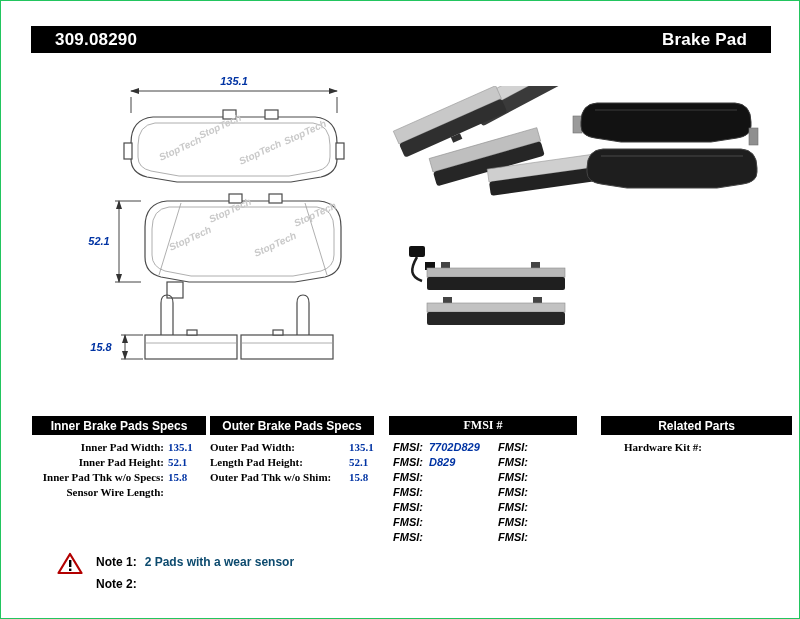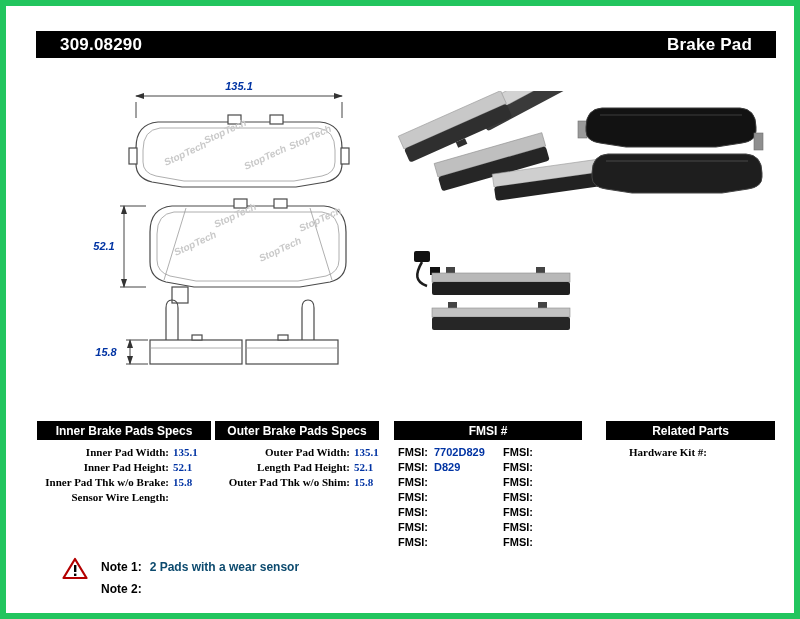--- a/index.html
+++ b/index.html
@@ -1,18 +1,18 @@
 <!DOCTYPE html>
 <html><head>
 <meta charset="utf-8">
 <style>
   html,body { margin:0; padding:0; background:#fff; }
   .page {
     position:relative; width:800px; height:619px; background:#ffffff;
-    font-family:"Liberation Sans", sans-serif; border:6px solid #22c55e;
+    font-family:"Liberation Sans", sans-serif; border:1px solid #22c55e;
     box-sizing:border-box; overflow:hidden;
   }
   
   .topbar {
     position:absolute; left:30px; top:25px; width:740px; height:27px;
     background:#000; color:#fff; display:flex; justify-content:space-between;
     align-items:center; padding:0 24px; box-sizing:border-box;
     font-weight:bold; font-size:17px; letter-spacing:0.2px;
   }
   
@@ -21,32 +21,32 @@
   .dimtxt { font-size:11px; font-weight:bold; font-style:italic; fill:#0033a3; }
   .wm { font-size:10px; font-weight:bold; font-style:italic; fill:#c9c9c9; }
   
   .col-header {
     position:absolute; top:415px; height:19px; background:#000; color:#fff;
     font-weight:bold; font-size:12px; display:flex; align-items:center;
     justify-content:center;
   }
   #h-inner   { left:31px;  width:174px; }
   #h-outer   { left:209px; width:164px; }
-  #h-fmsi    { left:388px; width:188px; }
-  #h-related { left:600px; width:169px; }
+  #h-fmsi    { left:388px; width:188px;font-family:Liberation Serif, serif; }
+  #h-related { left:600px; width:191px; }
   
   .spec-col { position:absolute; top:439px; font-size:11px; line-height:15px;font-family:Liberation Serif, serif; }
   .spec-row { display:flex; white-space:nowrap; }
   .spec-label { font-weight:bold; color:#000; }
   .spec-value { margin-left:4px; color:#0033a3; font-weight:bold; }
   #c-inner { left:31px;  width:174px; }
   #c-inner .spec-label { flex:0 0 132px; text-align:right; }
   #c-outer { left:209px; width:174px; }
-  #c-outer .spec-label { flex:0 0 135px; text-align:right; }
-  .fmsi-col { position:absolute; top:439px; font-size:11px; line-height:15px; }
+  #c-outer .spec-label { flex:0 0 135px; }
+  .fmsi-col { position:absolute; top:439px; font-size:11px; line-height:15px;font-style:italic; }
   #c-fmsi1 { left:392px; width:100px; }
   #c-fmsi2 { left:497px; width:98px;  }
   .fmsi-row { display:flex; white-space:nowrap; }
   .fmsi-row .spec-label { flex:0 0 32px; }
   #c-related { left:603px; width:166px;padding-left:20px; }
   
   .warn-icon { position:absolute; left:56px; top:551px; }
   .note-line { position:absolute; font-size:12px; display:flex; white-space:nowrap; }
   #note1 { left:95px; top:554px; }
   #note2 { left:95px; top:576px; }
@@ -191,21 +191,21 @@
   <div class="spec-col" id="c-inner">
     <div class="spec-row">
       <span class="spec-label">Inner Pad Width:</span>
       <span class="spec-value">135.1</span>
     </div>
     <div class="spec-row">
       <span class="spec-label">Inner Pad Height:</span>
       <span class="spec-value">52.1</span>
     </div>
     <div class="spec-row">
-      <span class="spec-label">Inner Pad Thk w/o Brake:</span>
+      <span class="spec-label">Inner Pad Thk w/o Specs:</span>
       <span class="spec-value">15.8</span>
     </div>
     <div class="spec-row">
       <span class="spec-label">Sensor Wire Length:</span>
       <span class="spec-value"></span>
     </div>
   </div>
 
   <div class="spec-col" id="c-outer">
     <div class="spec-row">

